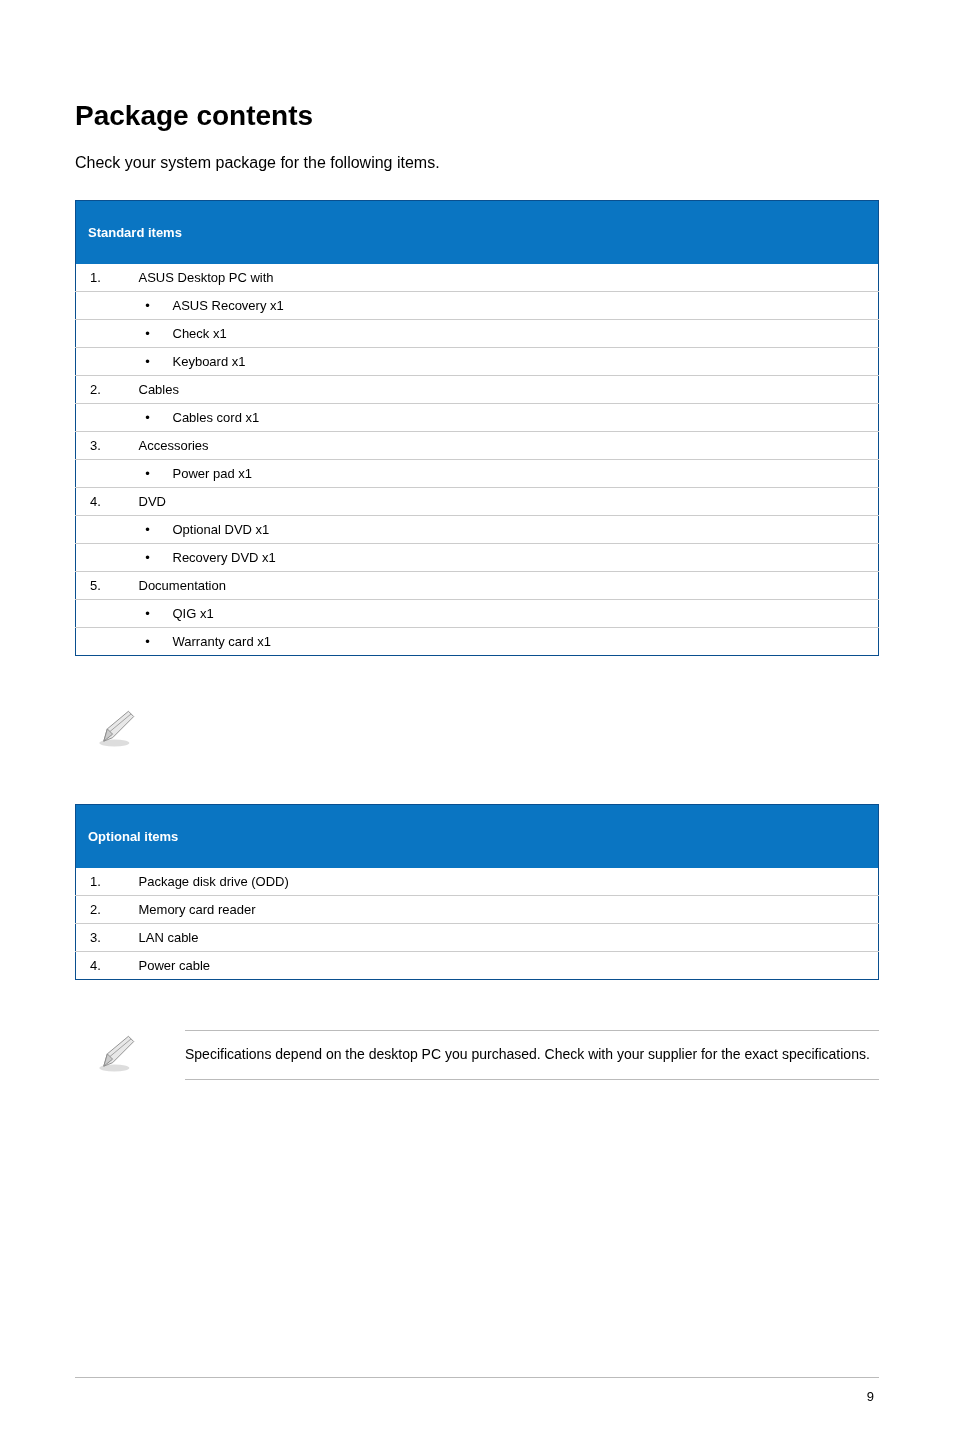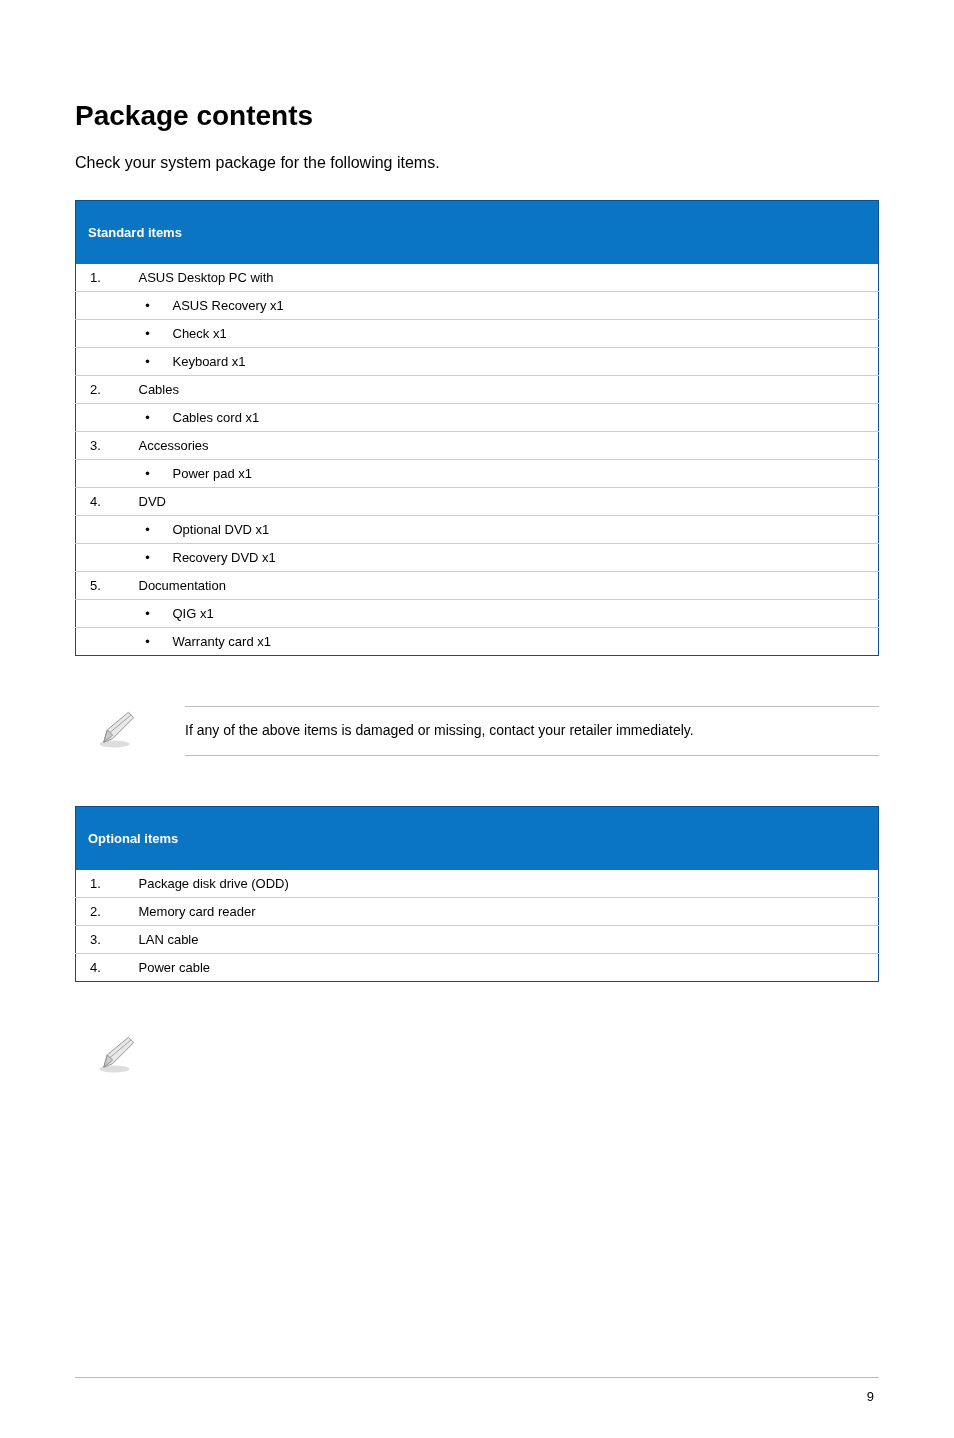--- a/index.html
+++ b/index.html
@@ -164,69 +164,69 @@
       </tr>
       <tr>
         <td class="col-num"></td>
         <td class="col-bullet"><span class="bullet">•</span></td>
         <td>QIG x1</td>
       </tr>
       <tr>
         <td class="col-num"></td>
         <td class="col-bullet"><span class="bullet">•</span></td>
         <td>Warranty card x1</td>
+      </tr>
+    </tbody>
+</table>
+
+<div class="note-block">
+  <div class="note-icon">
+    <svg viewBox="0 0 50 50" width="44" height="44">
+      <ellipse cx="22" cy="42" rx="17" ry="4" fill="#ddd"></ellipse>
+      <polygon points="10,40 14,26 38,6 44,12 20,36" fill="#e8e8e8" stroke="#888" stroke-width="1"></polygon>
+      <polygon points="10,40 14,26 20,32" fill="#ccc" stroke="#888" stroke-width="1"></polygon>
+      <line x1="17" y1="29" x2="41" y2="9" stroke="#999" stroke-width="1"></line>
+    </svg>
+  </div>
+</div>
+
+<table class="items-table" style="">
+  <thead>
+    <tr>
+        <th colspan="2">Optional items</th>
+      </tr>
+  </thead>
+  <tbody id="opt-body">
+      <tr>
+        <td class="col-num">1.</td>
+        <td>Package disk drive (ODD)</td>
+      </tr>
+      <tr>
+        <td class="col-num">2.</td>
+        <td>Memory card reader</td>
+      </tr>
+      <tr>
+        <td class="col-num">3.</td>
+        <td>LAN cable</td>
+      </tr>
+      <tr>
+        <td class="col-num">4.</td>
+        <td>Power cable</td>
       </tr>
     </tbody>
 </table>
 
 <div class="note-block">
   <div class="note-icon">
     <svg viewBox="0 0 50 50" width="44" height="44">
       <ellipse cx="22" cy="42" rx="17" ry="4" fill="#ddd"></ellipse>
       <polygon points="10,40 14,26 38,6 44,12 20,36" fill="#e8e8e8" stroke="#888" stroke-width="1"></polygon>
       <polygon points="10,40 14,26 20,32" fill="#ccc" stroke="#888" stroke-width="1"></polygon>
       <line x1="17" y1="29" x2="41" y2="9" stroke="#999" stroke-width="1"></line>
     </svg>
   </div>
   <div class="note-text-wrap">
-    <p class="note-text">If any of the above items is damaged or missing, contact your retailer immediately.</p>
+    <p class="note-text">Specifications depend on the desktop PC you purchased. Check with your supplier for the exact specifications.</p>
   </div>
 </div>
 
-<table class="items-table" style="">
-  <thead>
-    <tr>
-        <th colspan="2">Optional items</th>
-      </tr>
-  </thead>
-  <tbody id="opt-body">
-      <tr>
-        <td class="col-num">1.</td>
-        <td>Package disk drive (ODD)</td>
-      </tr>
-      <tr>
-        <td class="col-num">2.</td>
-        <td>Memory card reader</td>
-      </tr>
-      <tr>
-        <td class="col-num">3.</td>
-        <td>LAN cable</td>
-      </tr>
-      <tr>
-        <td class="col-num">4.</td>
-        <td>Power cable</td>
-      </tr>
-    </tbody>
-</table>
-
-<div class="note-block">
-  <div class="note-icon">
-    <svg viewBox="0 0 50 50" width="44" height="44">
-      <ellipse cx="22" cy="42" rx="17" ry="4" fill="#ddd"></ellipse>
-      <polygon points="10,40 14,26 38,6 44,12 20,36" fill="#e8e8e8" stroke="#888" stroke-width="1"></polygon>
-      <polygon points="10,40 14,26 20,32" fill="#ccc" stroke="#888" stroke-width="1"></polygon>
-      <line x1="17" y1="29" x2="41" y2="9" stroke="#999" stroke-width="1"></line>
-    </svg>
-  </div>
-</div>
-
 <div class="footer-rule"></div>
 <div class="page-num">9</div>
 
 </body></html>

